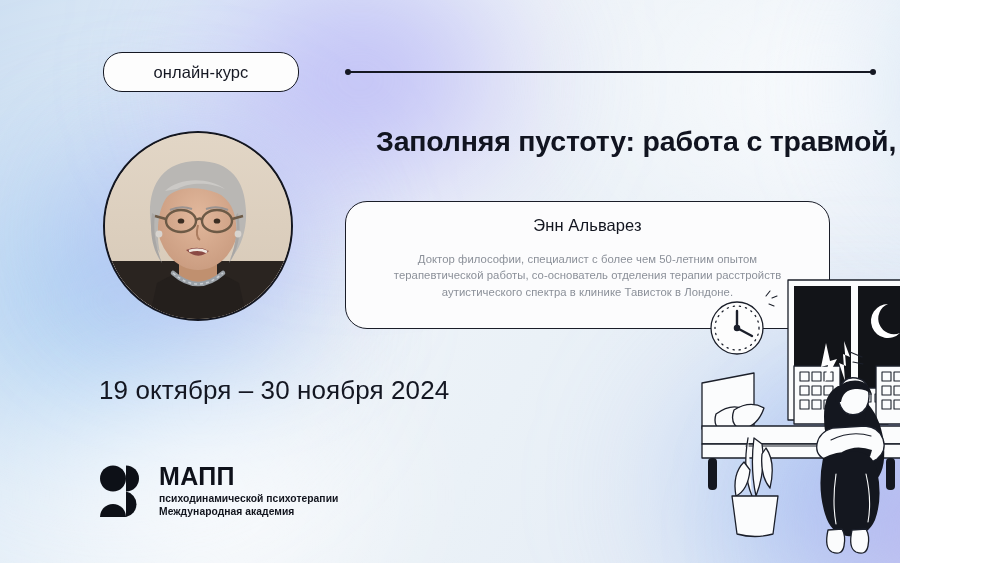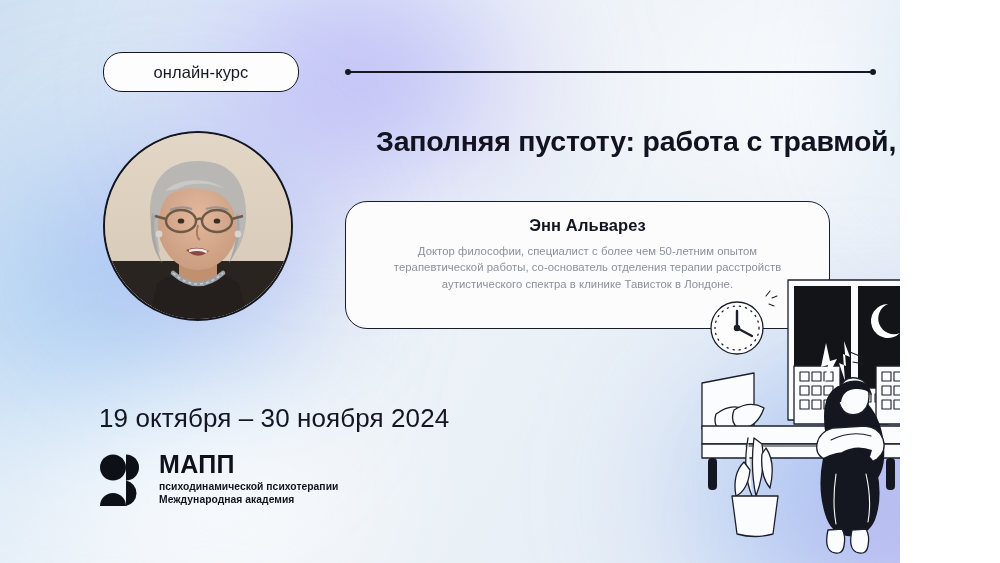--- a/index.html
+++ b/index.html
@@ -124,50 +124,49 @@
     width: 485px; height: 128px;
     border: 1.8px solid #1a1d28;
     border-radius: 22px;
     background: #fcfcfd;
     box-sizing: border-box;
     padding: 14px 30px 0;
     text-align: center;
   }
   .speaker-name {
     font-size: 16.5px;
-    font-weight: 700;
+    font-weight: 400;
     color: #12151f;
     margin: 0 0 7px;
     letter-spacing: 0.1px;
   }
   .speaker-bio {
     font-size: 11.3px;
     line-height: 16.4px;
     color: #8b9099;
-    margin: 8px;
+    margin: 16px;
     letter-spacing: 0.05px;
   }
 
   
   .dates {
     position: absolute;
     left: 99px; top: 375px;
     font-size: 26px;
     color: #141722;
     letter-spacing: 0.1px;
     white-space: nowrap;
-    margin-top: 28px;
   }
 
   
   .logo {
     position: absolute;
-    left: 100px; top: 450px;
+    left: 100px; top: 462px;
     display: flex;
-    align-items: flex-end;
+    align-items: center;
     gap: 13px;
   }
   .logo-mark { width: 46px; height: 53px; flex: none; }
   .logo-text { padding-top: 1px; }
   .logo-title {
     font-size: 25px; font-weight: 700; color: #0e111a;
     line-height: 26px; letter-spacing: 0.3px;
   }
   .logo-sub {
     font-size: 10.3px; font-weight: 700; color: #11141d;

